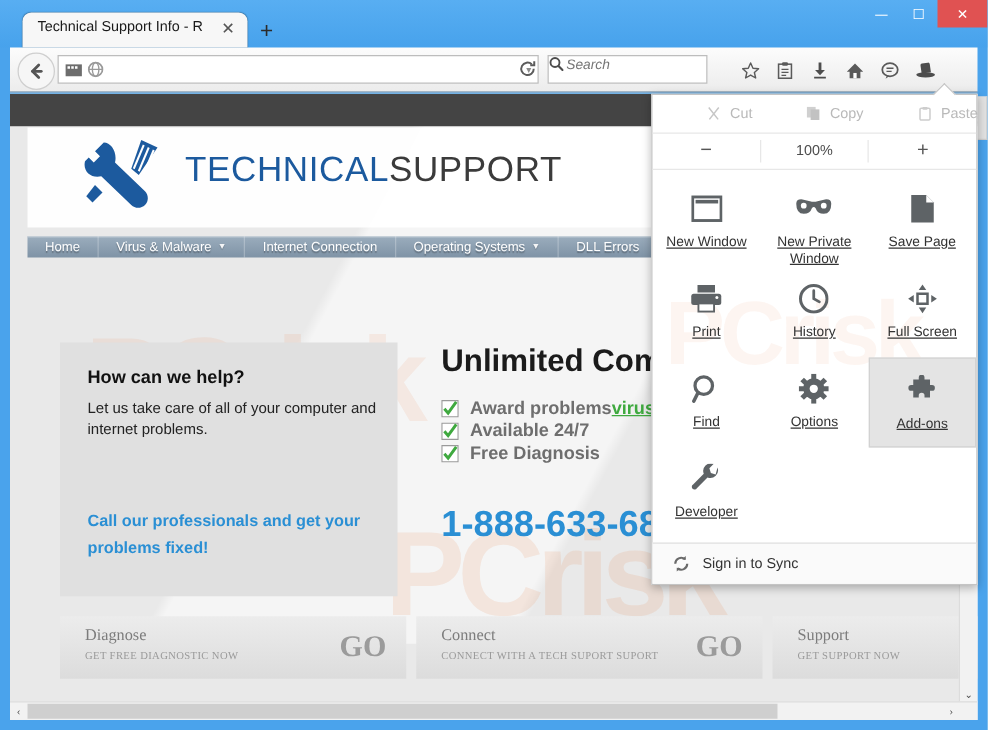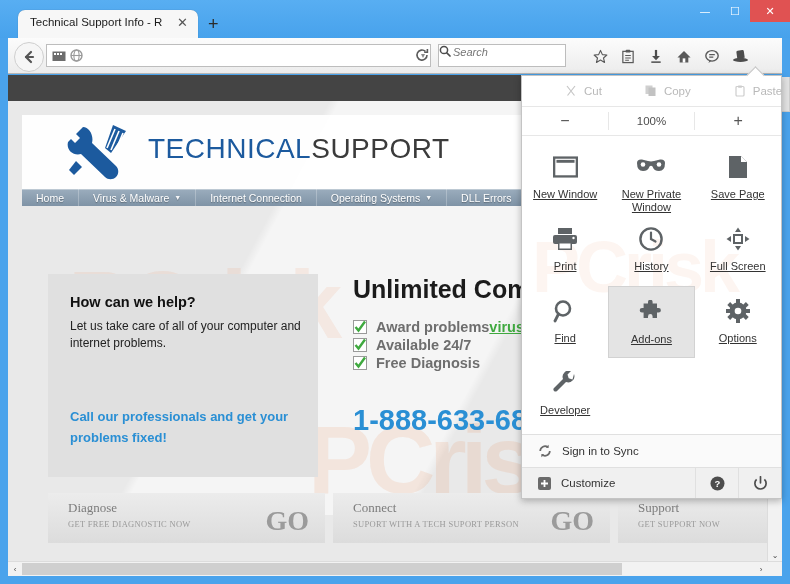--- a/index.html
+++ b/index.html
@@ -107,21 +107,21 @@
   .wm span{position:absolute;}
   .wm .w1{left:60px;top:175px;}
   .wm .w2{left:300px;top:330px;color:rgba(232,120,60,.13);}
   .diag{
     position:absolute;left:-30px;top:20px;width:820px;height:420px;
     background:linear-gradient(118deg,rgba(255,255,255,0) 34%,rgba(255,255,255,.55) 35%,rgba(255,255,255,.55) 62%,rgba(255,255,255,0) 63%);
     pointer-events:none;
   }
 
   .sitehead{
-    position:absolute;left:14px;top:40px;width:746px;height:80px;
+    position:absolute;left:14px;top:27px;width:746px;height:80px;
     background:rgba(255,255,255,.93);
   }
   .logo-wrap{position:absolute;left:45px;top:8px;width:70px;height:64px;}
   .brand{
     position:absolute;left:126px;top:18px;font-size:28px;letter-spacing:.5px;
     font-family:"Liberation Sans",sans-serif;
   }
   .brand .b1{color:#1c5a9e;font-weight:400;}
   .brand .b2{color:#3b3b3b;font-weight:400;}
 
@@ -159,21 +159,21 @@
   .phone{margin-top:32px;font-size:29px;font-weight:bold;color:#2a8fd4;white-space:nowrap;}
 
   .cards{position:absolute;left:40px;top:418px;width:740px;height:50px;display:flex;}
   .card{
     width:277px;height:50px;margin-right:8px;
     background:linear-gradient(#ececec,#dcdcdc);
     position:relative;flex:none;font-family:Liberation Serif, serif;
   }
   .card .t{position:absolute;left:20px;top:7px;font-size:13px;color:#7c7c7c;}
   .card .s{position:absolute;left:20px;top:26px;font-size:8.5px;color:#9a9a9a;letter-spacing:.3px;}
-  .card .go{position:absolute;right:16px;top:12px;font-size:28px;font-weight:bold;color:#9b9b9b;}
+  .card .go{position:absolute;right:16px;top:12px;font-size:24px;font-weight:bold;color:#9b9b9b;}
 
   
   .vscroll{position:absolute;right:0;top:0;width:14px;height:501px;background:#f2f2f2;border-left:1px solid #dcdcdc;}
   .vthumb{position:absolute;left:1px;top:0;width:12px;height:150px;background:#cfcfcf;}
   .vdown{position:absolute;left:0;bottom:14px;width:14px;height:14px;display:flex;align-items:center;justify-content:center;font-size:8px;color:#4a4a4a;}
   .hscroll{position:absolute;left:0;bottom:0;width:774px;height:14px;background:#f2f2f2;border-top:1px solid #dcdcdc;}
   .hthumb{position:absolute;left:14px;top:1px;width:600px;height:12px;background:#cfcfcf;}
   .hleft{position:absolute;left:0;top:0;width:14px;height:14px;display:flex;align-items:center;justify-content:center;font-size:8px;color:#4a4a4a;}
   .hright{position:absolute;right:14px;top:0;width:14px;height:14px;display:flex;align-items:center;justify-content:center;font-size:8px;color:#4a4a4a;}
 
@@ -428,21 +428,21 @@
     </div>
 
     <div class="cards">
       <div class="card">
         <div class="t">Diagnose</div>
         <div class="s">GET FREE DIAGNOSTIC NOW</div>
         <div class="go">GO</div>
       </div>
       <div class="card">
         <div class="t">Connect</div>
-        <div class="s">SUPORT WITH A TECH SUPORT PERSON</div>
+        <div class="s">CONNECT WITH A TECH SUPORT SUPORT</div>
         <div class="go">GO</div>
       </div>
       <div class="card">
         <div class="t">Support</div>
         <div class="s">GET SUPPORT NOW</div>
       </div>
     </div>
 
     <div class="vscroll">
       <div class="vthumb"></div>
@@ -568,29 +568,20 @@
       </div>
 
       <div class="gitem">
         <span class="gicon">
           <svg width="24" height="24" viewBox="0 0 24 24">
               <circle cx="10" cy="9.5" r="7" fill="none" stroke="#5e6366" stroke-width="2.6"></circle>
               <path d="M5.5 15 L2 22" stroke="#5e6366" stroke-width="2.8" stroke-linecap="round"></path>
             </svg>
         </span>
         <span class="glabel">Find</span>
-      </div>
-
-      <div class="gitem sel">
-        <span class="gicon">
-          <svg width="24" height="24" viewBox="0 0 24 24">
-              <path d="M9 2 a2.3 2.3 0 0 1 4.6 0 V3.6 H18 V8 h1.6 a2.3 2.3 0 0 1 0 4.6 H18 v5.4 h-4.4 v-1.6 a2.3 2.3 0 0 0-4.6 0 V18 H4.6 V12.6 H3 a2.3 2.3 0 0 1 0-4.6 h1.6 V3.6 H9 Z" fill="#5e6366"></path>
-            </svg>
-        </span>
-        <span class="glabel">Add-ons</span>
       </div>
 
       <div class="gitem">
         <span class="gicon">
           <svg width="24" height="24" viewBox="0 0 24 24">
               <g fill="#5e6366">
                 <circle cx="12" cy="12" r="8.4"></circle>
                 <rect x="10" y="0" width="4" height="5"></rect>
                 <rect x="10" y="19" width="4" height="5"></rect>
                 <rect x="0" y="10" width="5" height="4"></rect>
@@ -599,20 +590,29 @@
                 <rect x="17.5" y="15.2" width="4" height="5" transform="rotate(-45 19.5 17.7)"></rect>
                 <rect x="17.5" y="3.8" width="4" height="5" transform="rotate(45 19.5 6.3)"></rect>
                 <rect x="2.5" y="15.2" width="4" height="5" transform="rotate(45 4.5 17.7)"></rect>
               </g>
               <circle cx="12" cy="12" r="3.3" fill="#fff"></circle>
             </svg>
         </span>
         <span class="glabel">Options</span>
       </div>
 
+      <div class="gitem sel">
+        <span class="gicon">
+          <svg width="24" height="24" viewBox="0 0 24 24">
+              <path d="M9 2 a2.3 2.3 0 0 1 4.6 0 V3.6 H18 V8 h1.6 a2.3 2.3 0 0 1 0 4.6 H18 v5.4 h-4.4 v-1.6 a2.3 2.3 0 0 0-4.6 0 V18 H4.6 V12.6 H3 a2.3 2.3 0 0 1 0-4.6 h1.6 V3.6 H9 Z" fill="#5e6366"></path>
+            </svg>
+        </span>
+        <span class="glabel">Add-ons</span>
+      </div>
+
       <div class="gitem">
         <span class="gicon">
           <svg width="24" height="24" viewBox="0 0 24 24">
               <path d="M21 3 a6.2 6.2 0 0 1-8 8 L4.5 19.5 a2.2 2.2 0 1 1-3-3 L10 8 a6.2 6.2 0 0 1 8-8 L14.5 3.5 l1.2 3.8 L19.5 8.5 Z" fill="#5e6366"></path>
             </svg>
         </span>
         <span class="glabel">Developer</span>
       </div>
 
       <div class="gitem"></div>
@@ -624,38 +624,15 @@
         <svg width="14" height="14" viewBox="0 0 14 14">
             <path d="M11.8 7 a4.8 4.8 0 0 1-7.8 3.7" fill="none" stroke="#6a6a6a" stroke-width="1.7"></path>
             <path d="M2.2 7 a4.8 4.8 0 0 1 7.8-3.7" fill="none" stroke="#6a6a6a" stroke-width="1.7"></path>
             <path d="M10.6 0.8 L10.6 3.9 L7.6 3.4 Z" fill="#6a6a6a"></path>
             <path d="M3.4 13.2 L3.4 10.1 L6.4 10.6 Z" fill="#6a6a6a"></path>
           </svg>
       </span>
       <span>Sign in to Sync</span>
     </div>
 
-    <div class="footrow">
-      <div class="custom">
-        <span class="ic">
-          <svg width="13" height="13" viewBox="0 0 13 13">
-              <rect x="0" y="0" width="13" height="13" rx="2" fill="#6a6a6a"></rect>
-              <path d="M6.5 3 V10 M3 6.5 H10" stroke="#fff" stroke-width="1.8"></path>
-            </svg>
-        </span>
-        <span>Customize</span>
-      </div>
-      <div class="fbtn">
-        <svg width="15" height="15" viewBox="0 0 15 15">
-            <circle cx="7.5" cy="7.5" r="7" fill="#4d4d4d"></circle>
-            <text x="7.5" y="11" font-size="9.5" fill="#fff" text-anchor="middle" font-family="Liberation Sans, sans-serif" font-weight="bold">?</text>
-          </svg>
-      </div>
-      <div class="fbtn">
-        <svg width="15" height="15" viewBox="0 0 15 15">
-            <path d="M3.6 3.4 a5.6 5.6 0 1 0 7.8 0" fill="none" stroke="#4d4d4d" stroke-width="1.7"></path>
-            <path d="M7.5 0.8 V6.8" stroke="#4d4d4d" stroke-width="1.7" stroke-linecap="round"></path>
-          </svg>
-      </div>
-    </div>
   </div>
 
 </div>
 
 </body></html>

